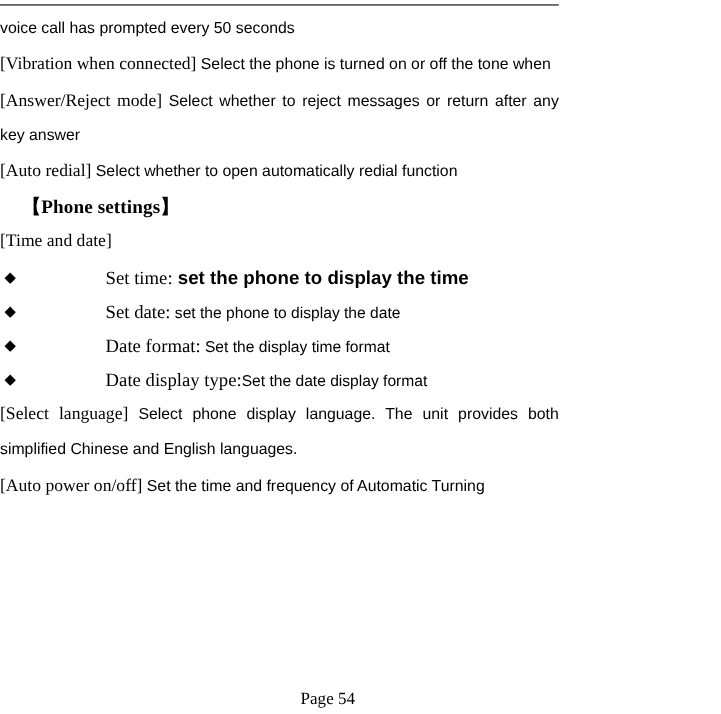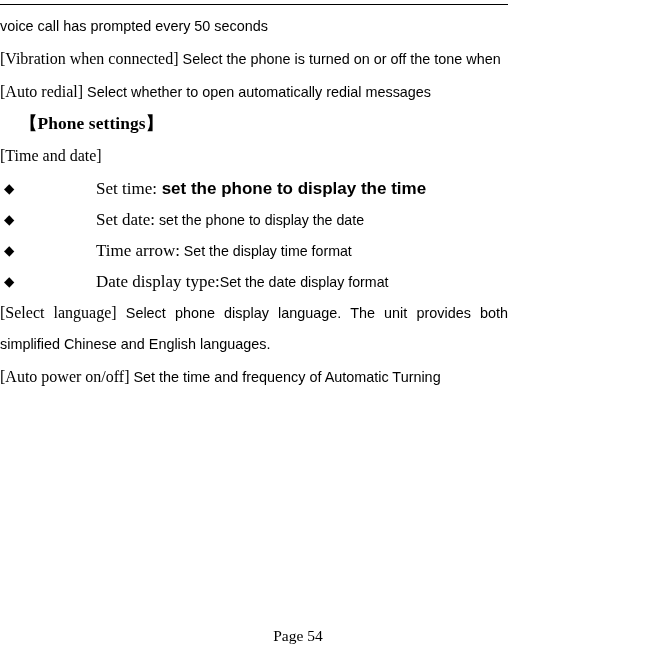--- a/index.html
+++ b/index.html
@@ -130,36 +130,37 @@
 <div class="page">
 
   <div class="header-rule"></div>
 
   <div class="content">
 
     <p class="para"><span class="term"></span><span>voice call has prompted every 50 seconds</span></p>
 
     <p class="para justify"><span class="term">[Vibration when connected]</span><span> Select the phone is turned on or off the tone when</span></p>
 
+    <p class="para justify"><span class="term">[Answer/Reject mode]</span><span> Select whether to reject messages or return after any key answer</span></p>
 
-    <p class="para"><span class="term">[Auto redial]</span><span> Select whether to open automatically redial messages</span></p>
+    <p class="para"><span class="term">[Auto redial]</span><span> Select whether to open automatically redial function</span></p>
 
     <h2 class="heading">【Phone settings】</h2>
 
     <p class="para"><span class="term">[Time and date]</span></p>
 
     <ul class="bullets">
       <li class="bullet-item">
         <span class="bullet-mark">◆</span><span class="bullet-term">Set time:</span><span class="bullet-desc small"> set the phone to display the time</span>
       </li>
       <li class="bullet-item">
         <span class="bullet-mark">◆</span><span class="bullet-term">Set date:</span><span class="bullet-desc"> set the phone to display the date</span>
       </li>
       <li class="bullet-item">
-        <span class="bullet-mark">◆</span><span class="bullet-term">Time arrow:</span><span class="bullet-desc"> Set the display time format</span>
+        <span class="bullet-mark">◆</span><span class="bullet-term">Date format:</span><span class="bullet-desc"> Set the display time format</span>
       </li>
       <li class="bullet-item">
         <span class="bullet-mark">◆</span><span class="bullet-term">Date display type:</span><span class="bullet-desc">Set the date display format</span>
       </li>
     </ul>
 
     <p class="para justify"><span class="term">[Select language]</span><span> Select phone display language. The unit provides both simplified Chinese and English languages.</span></p>
 
 
     <p class="para justify"><span class="term">[Auto power on/off]</span><span> Set the time and frequency of Automatic Turning</span></p>

